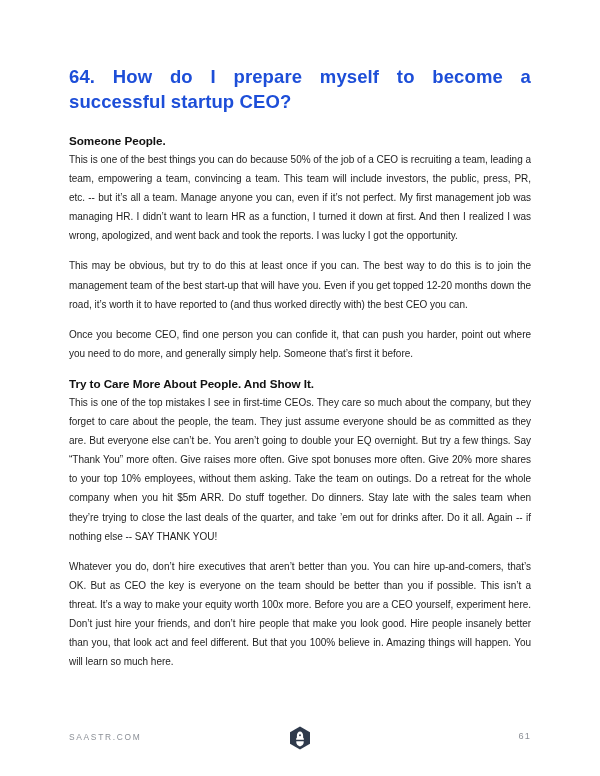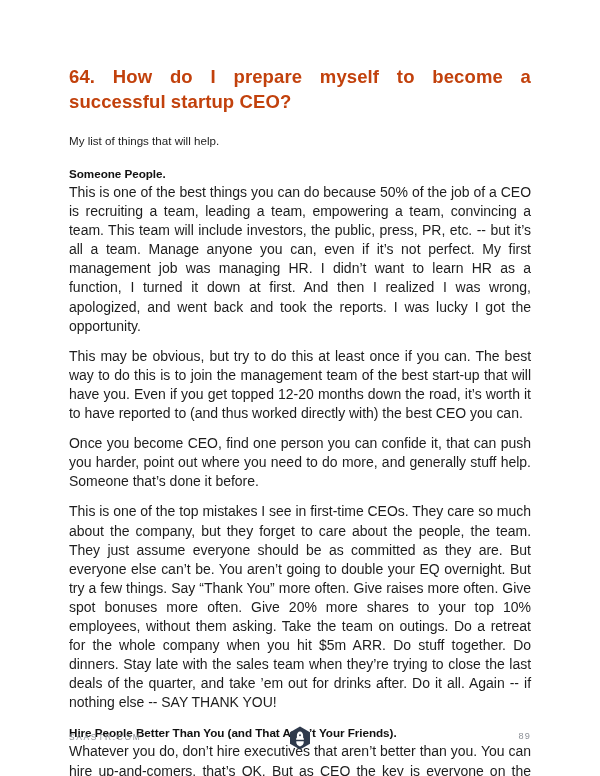--- a/index.html
+++ b/index.html
@@ -27,21 +27,21 @@
     position: absolute;
     left: 69px;
     top: 64px;
     width: 462px;
   }
 
   .page-heading {
     font-size: 18.5px;
     line-height: 25px;
     font-weight: bold;
-    color: #c2410c;
+    color: #1d4ed8;
     letter-spacing: 0.1px;
     text-align: justify;
     text-align-last: left;
     margin: 0 0 17px 0;
   }
 
   .intro {
     font-size: 11.6px;
     line-height: 19px;
     color: #1d1d1d;
@@ -56,21 +56,21 @@
   .section-heading {
     font-size: 11.7px;
     line-height: 19px;
     font-weight: bold;
     color: #111111;
     margin: 0;
     letter-spacing: -0.05px;
   }
 
   .section-body {
-    font-size: 14px;
+    font-size: 10px;
     line-height: 19.1px;
     color: #1d1d1d;
     margin: 0 0 11px 0;
     text-align: justify;
     text-align-last: left;
     letter-spacing: -0.02px;
   }
 
   .section:last-child .section-body {
     margin-bottom: 0;
@@ -117,56 +117,55 @@
 </style>
 </head>
 <body>
 
 <div class="page">
 
   <div class="content">
 
     <h1 class="page-heading">64. How do I prepare myself to become a successful startup CEO?</h1>
 
-    <p class="intro">My list of things that will help.</p>
 
     <div class="section">
       <h2 class="section-heading">Someone People.</h2>
       <p class="section-body">This is one of the best things you can do because 50% of the job of a CEO is recruiting a team, leading a team, empowering a team, convincing a team. This team will include investors, the public, press, PR, etc. -- but it’s all a team. Manage anyone you can, even if it’s not perfect. My first management job was managing HR. I didn’t want to learn HR as a function, I turned it down at first. And then I realized I was wrong, apologized, and went back and took the reports. I was lucky I got the opportunity.</p>
     </div>
 
     <div class="section">
       <p class="section-body">This may be obvious, but try to do this at least once if you can. The best way to do this is to join the management team of the best start-up that will have you. Even if you get topped 12-20 months down the road, it’s worth it to have reported to (and thus worked directly with) the best CEO you can.</p>
     </div>
 
     <div class="section">
-      <p class="section-body">Once you become CEO, find one person you can confide it, that can push you harder, point out where you need to do more, and generally stuff help. Someone that’s done it before.</p>
+      <p class="section-body">Once you become CEO, find one person you can confide it, that can push you harder, point out where you need to do more, and generally simply help. Someone that’s first it before.</p>
     </div>
 
     <div class="section">
+      <h2 class="section-heading">Try to Care More About People. And Show It.</h2>
       <p class="section-body">This is one of the top mistakes I see in first-time CEOs. They care so much about the company, but they forget to care about the people, the team. They just assume everyone should be as committed as they are. But everyone else can’t be. You aren’t going to double your EQ overnight. But try a few things. Say “Thank You” more often. Give raises more often. Give spot bonuses more often. Give 20% more shares to your top 10% employees, without them asking. Take the team on outings. Do a retreat for the whole company when you hit $5m ARR. Do stuff together. Do dinners. Stay late with the sales team when they’re trying to close the last deals of the quarter, and take ’em out for drinks after. Do it all. Again -- if nothing else -- SAY THANK YOU!</p>
     </div>
 
     <div class="section">
-      <h2 class="section-heading">Hire People Better Than You (and That Aren’t Your Friends).</h2>
       <p class="section-body">Whatever you do, don’t hire executives that aren’t better than you. You can hire up-and-comers, that’s OK. But as CEO the key is everyone on the team should be better than you if possible. This isn’t a threat. It’s a way to make your equity worth 100x more. Before you are a CEO yourself, experiment here. Don’t just hire your friends, and don’t hire people that make you look good. Hire people insanely better than you, that look act and feel different. But that you 100% believe in. Amazing things will happen. You will learn so much here.</p>
     </div>
 
   </div>
 
   <div class="footer">
 
     <div class="footer-brand">SAASTR.COM</div>
 
     <div class="footer-logo">
       <svg class="hexwrap" viewBox="0 0 44 48" xmlns="http://www.w3.org/2000/svg">
         <polygon points="22,1 42,12.5 42,35.5 22,47 2,35.5 2,12.5" fill="#2f3a4c"></polygon>
         <path d="M22 11 c3.6 0 6.2 3.4 6.2 8.1 l0 4.0 1.6 2.4 0 2.2 -15.6 0 0 -2.2 1.6 -2.4 0 -4.0 C15.8 14.4 18.4 11 22 11 Z" fill="#ffffff"></path>
         <circle cx="22" cy="18.4" r="1.9" fill="#2f3a4c"></circle>
         <path d="M14.6 30.6 l14.8 0 0 2.3 c0 3.6 -3.4 6.4 -7.4 8.0 -4.0 -1.6 -7.4 -4.4 -7.4 -8.0 Z" fill="#ffffff"></path>
       </svg>
     </div>
 
-    <div class="footer-pagenum">89</div>
+    <div class="footer-pagenum">61</div>
 
   </div>
 
 </div>
 
 </body></html>

